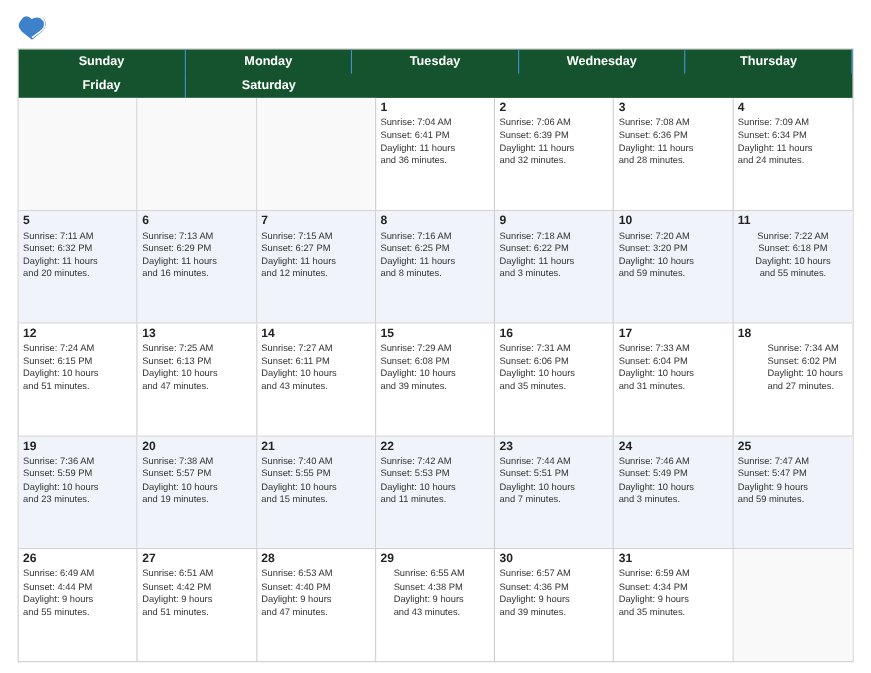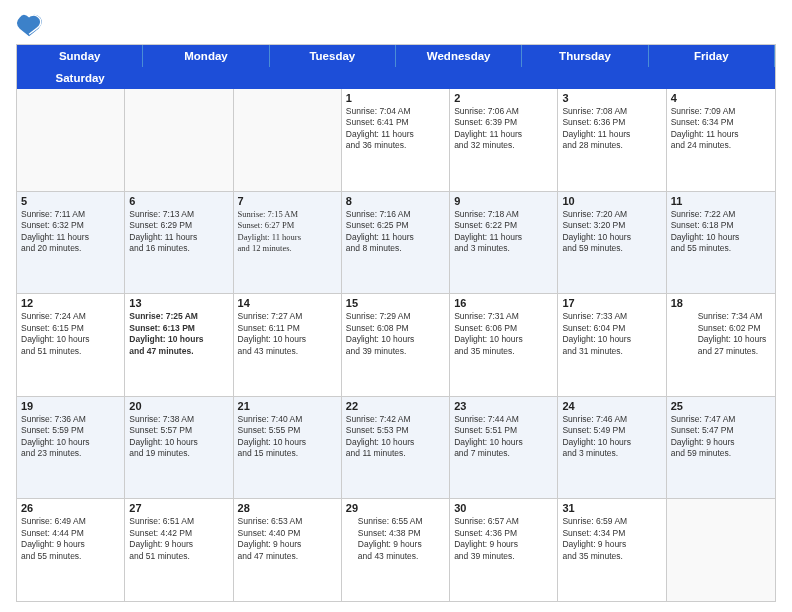--- a/index.html
+++ b/index.html
@@ -61,22 +61,22 @@
       color: #444;
     }
     .calendar {
       flex: 1;
       display: flex;
       flex-direction: column;
       border: 1px solid #ccc;
     }
     .cal-header-row {
       display: grid;
-      grid-template-columns: repeat(6, 1fr);
-      background: #1d4ed8;
+      grid-template-columns: repeat(5, 1fr);
+      background: #14532d;
     }
     .cal-header-cell {
       color: #fff;
       font-size: 11.5px;
       font-weight: bold;
       padding: 5px 4px;
       text-align: center;
       border-right: 1px solid #4a8dd5;
     }
     .cal-header-cell:last-child { border-right: none; }
@@ -194,21 +194,21 @@
           </div>
           <div class="cal-cell">
             <div class="day-num">6</div>
             <div class="cell-info" style="white-space: pre-line;">Sunrise: 7:13 AM
 Sunset: 6:29 PM
 Daylight: 11 hours
 and 16 minutes.</div>
           </div>
           <div class="cal-cell">
             <div class="day-num">7</div>
-            <div class="cell-info" style="white-space: pre-line; font-family: Liberation Serif, serif;">Sunrise: 7:15 AM
+            <div class="cell-info" style="white-space: pre-line;">Sunrise: 7:15 AM
 Sunset: 6:27 PM
 Daylight: 11 hours
 and 12 minutes.</div>
           </div>
           <div class="cal-cell">
             <div class="day-num">8</div>
             <div class="cell-info" style="white-space: pre-line;">Sunrise: 7:16 AM
 Sunset: 6:25 PM
 Daylight: 11 hours
 and 8 minutes.</div>
@@ -222,37 +222,37 @@
           </div>
           <div class="cal-cell">
             <div class="day-num">10</div>
             <div class="cell-info" style="white-space: pre-line;">Sunrise: 7:20 AM
 Sunset: 3:20 PM
 Daylight: 10 hours
 and 59 minutes.</div>
           </div>
           <div class="cal-cell">
             <div class="day-num">11</div>
-            <div class="cell-info" style="white-space: pre-line;">Sunrise: 7:22 AM
+            <div class="cell-info" style="white-space: pre-line; text-align: center;">Sunrise: 7:22 AM
 Sunset: 6:18 PM
 Daylight: 10 hours
 and 55 minutes.</div>
           </div>
         </div>
         <div class="cal-row">
           <div class="cal-cell">
             <div class="day-num">12</div>
             <div class="cell-info" style="white-space: pre-line;">Sunrise: 7:24 AM
 Sunset: 6:15 PM
 Daylight: 10 hours
 and 51 minutes.</div>
           </div>
           <div class="cal-cell">
             <div class="day-num">13</div>
-            <div class="cell-info" style="white-space: pre-line; font-weight: bold;">Sunrise: 7:25 AM
+            <div class="cell-info" style="white-space: pre-line;">Sunrise: 7:25 AM
 Sunset: 6:13 PM
 Daylight: 10 hours
 and 47 minutes.</div>
           </div>
           <div class="cal-cell">
             <div class="day-num">14</div>
             <div class="cell-info" style="white-space: pre-line;">Sunrise: 7:27 AM
 Sunset: 6:11 PM
 Daylight: 10 hours
 and 43 minutes.</div>

